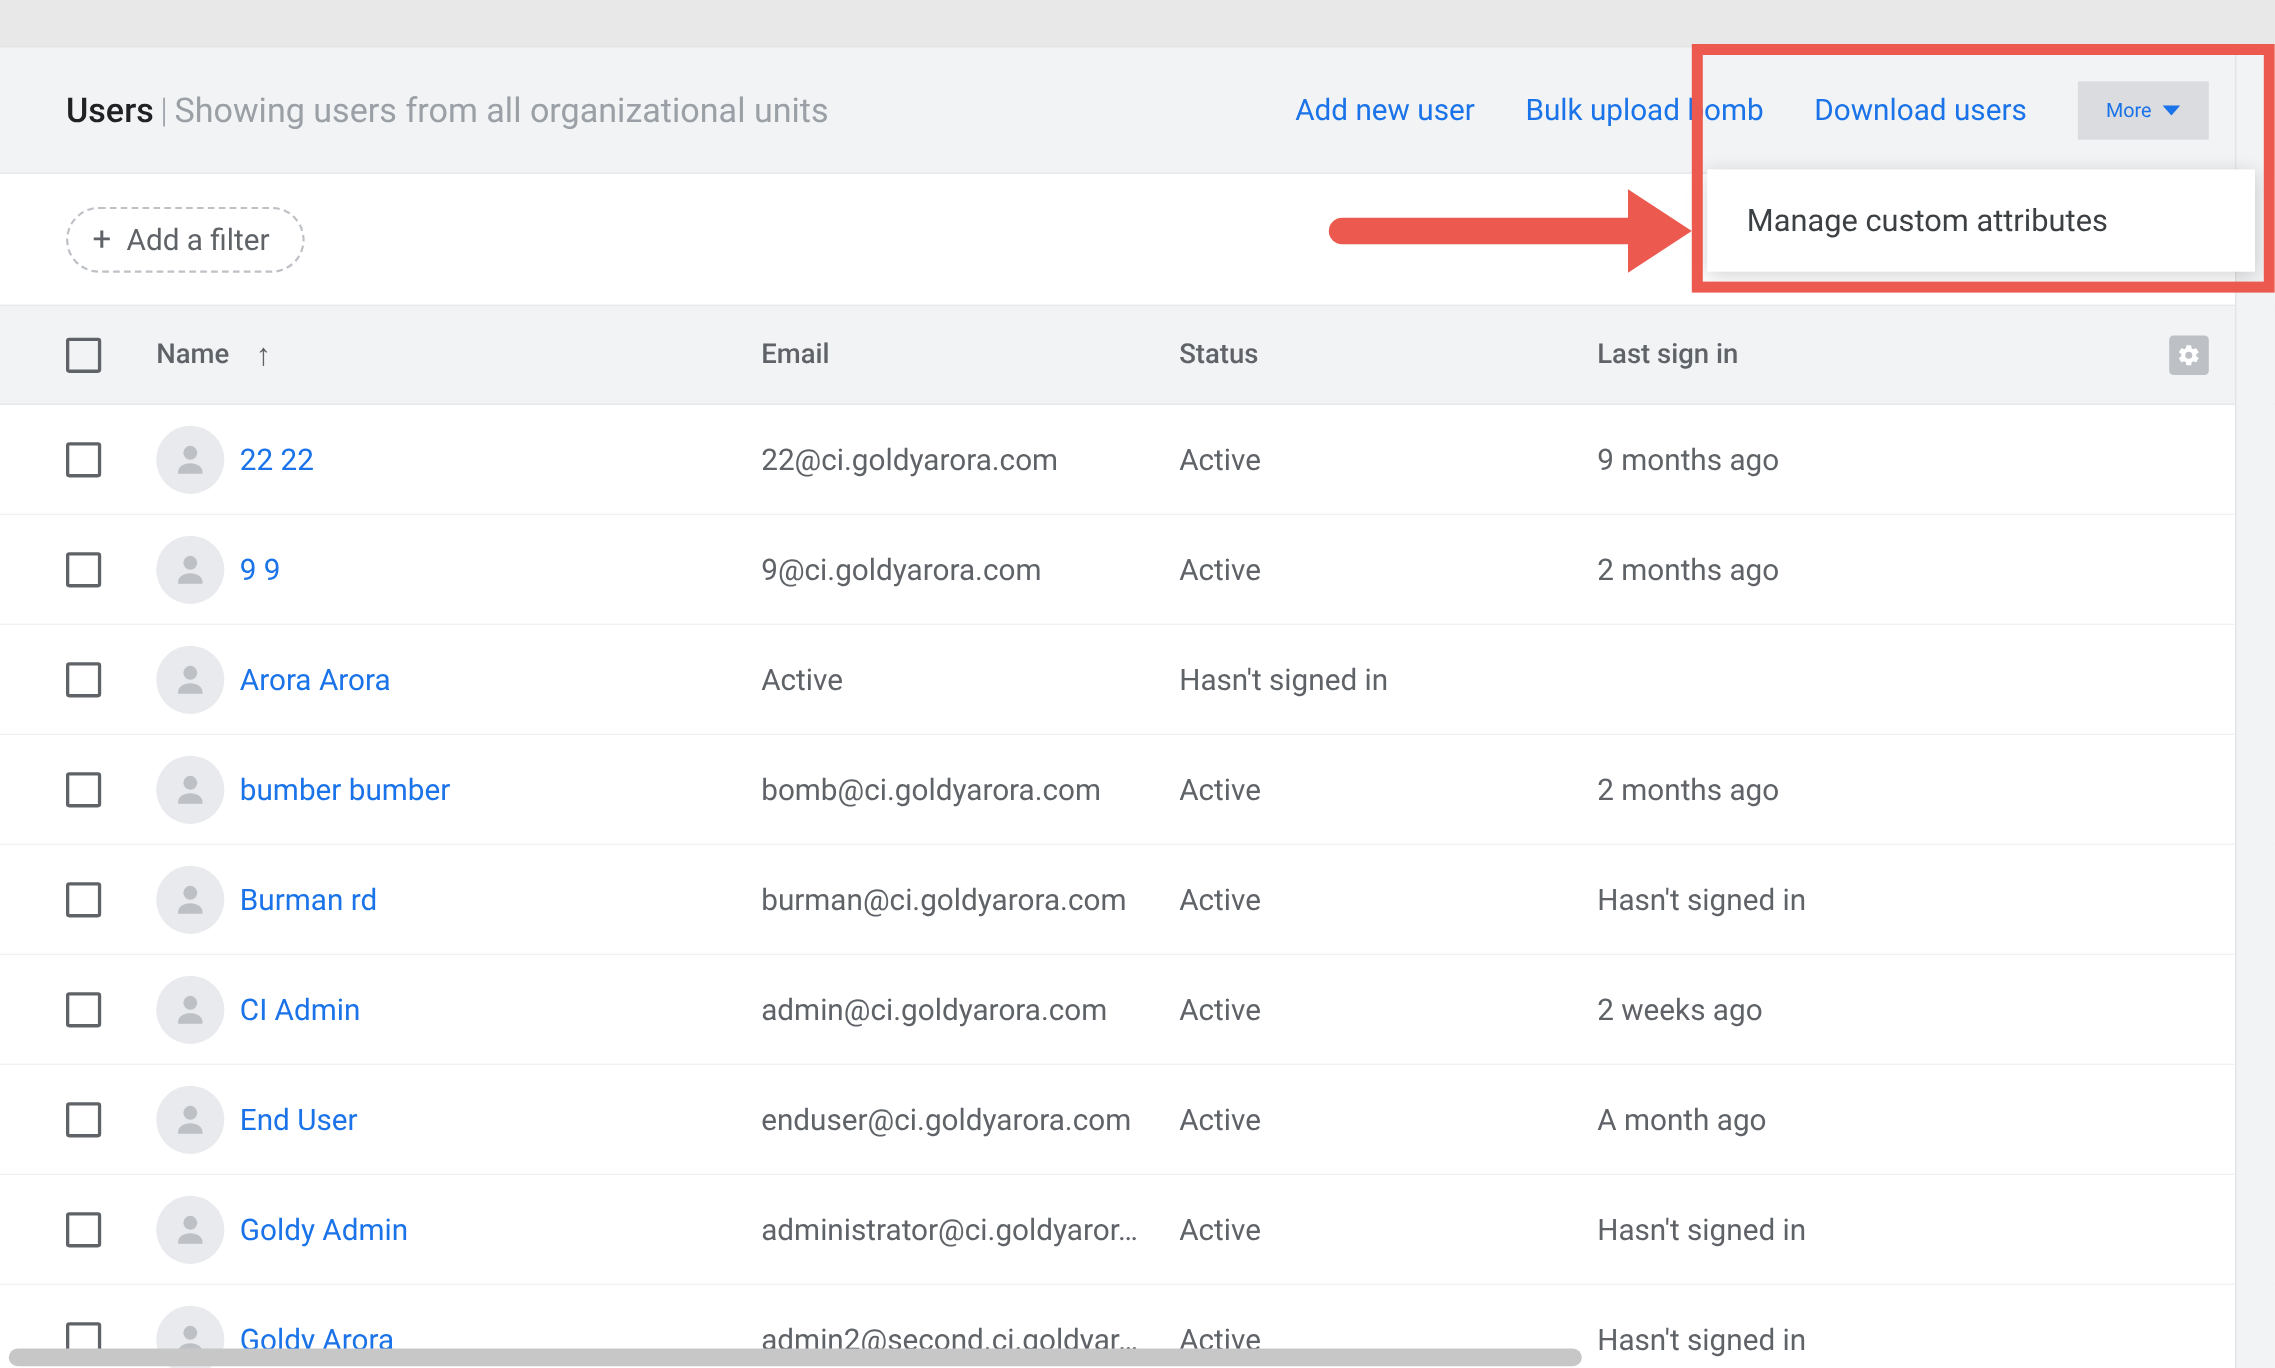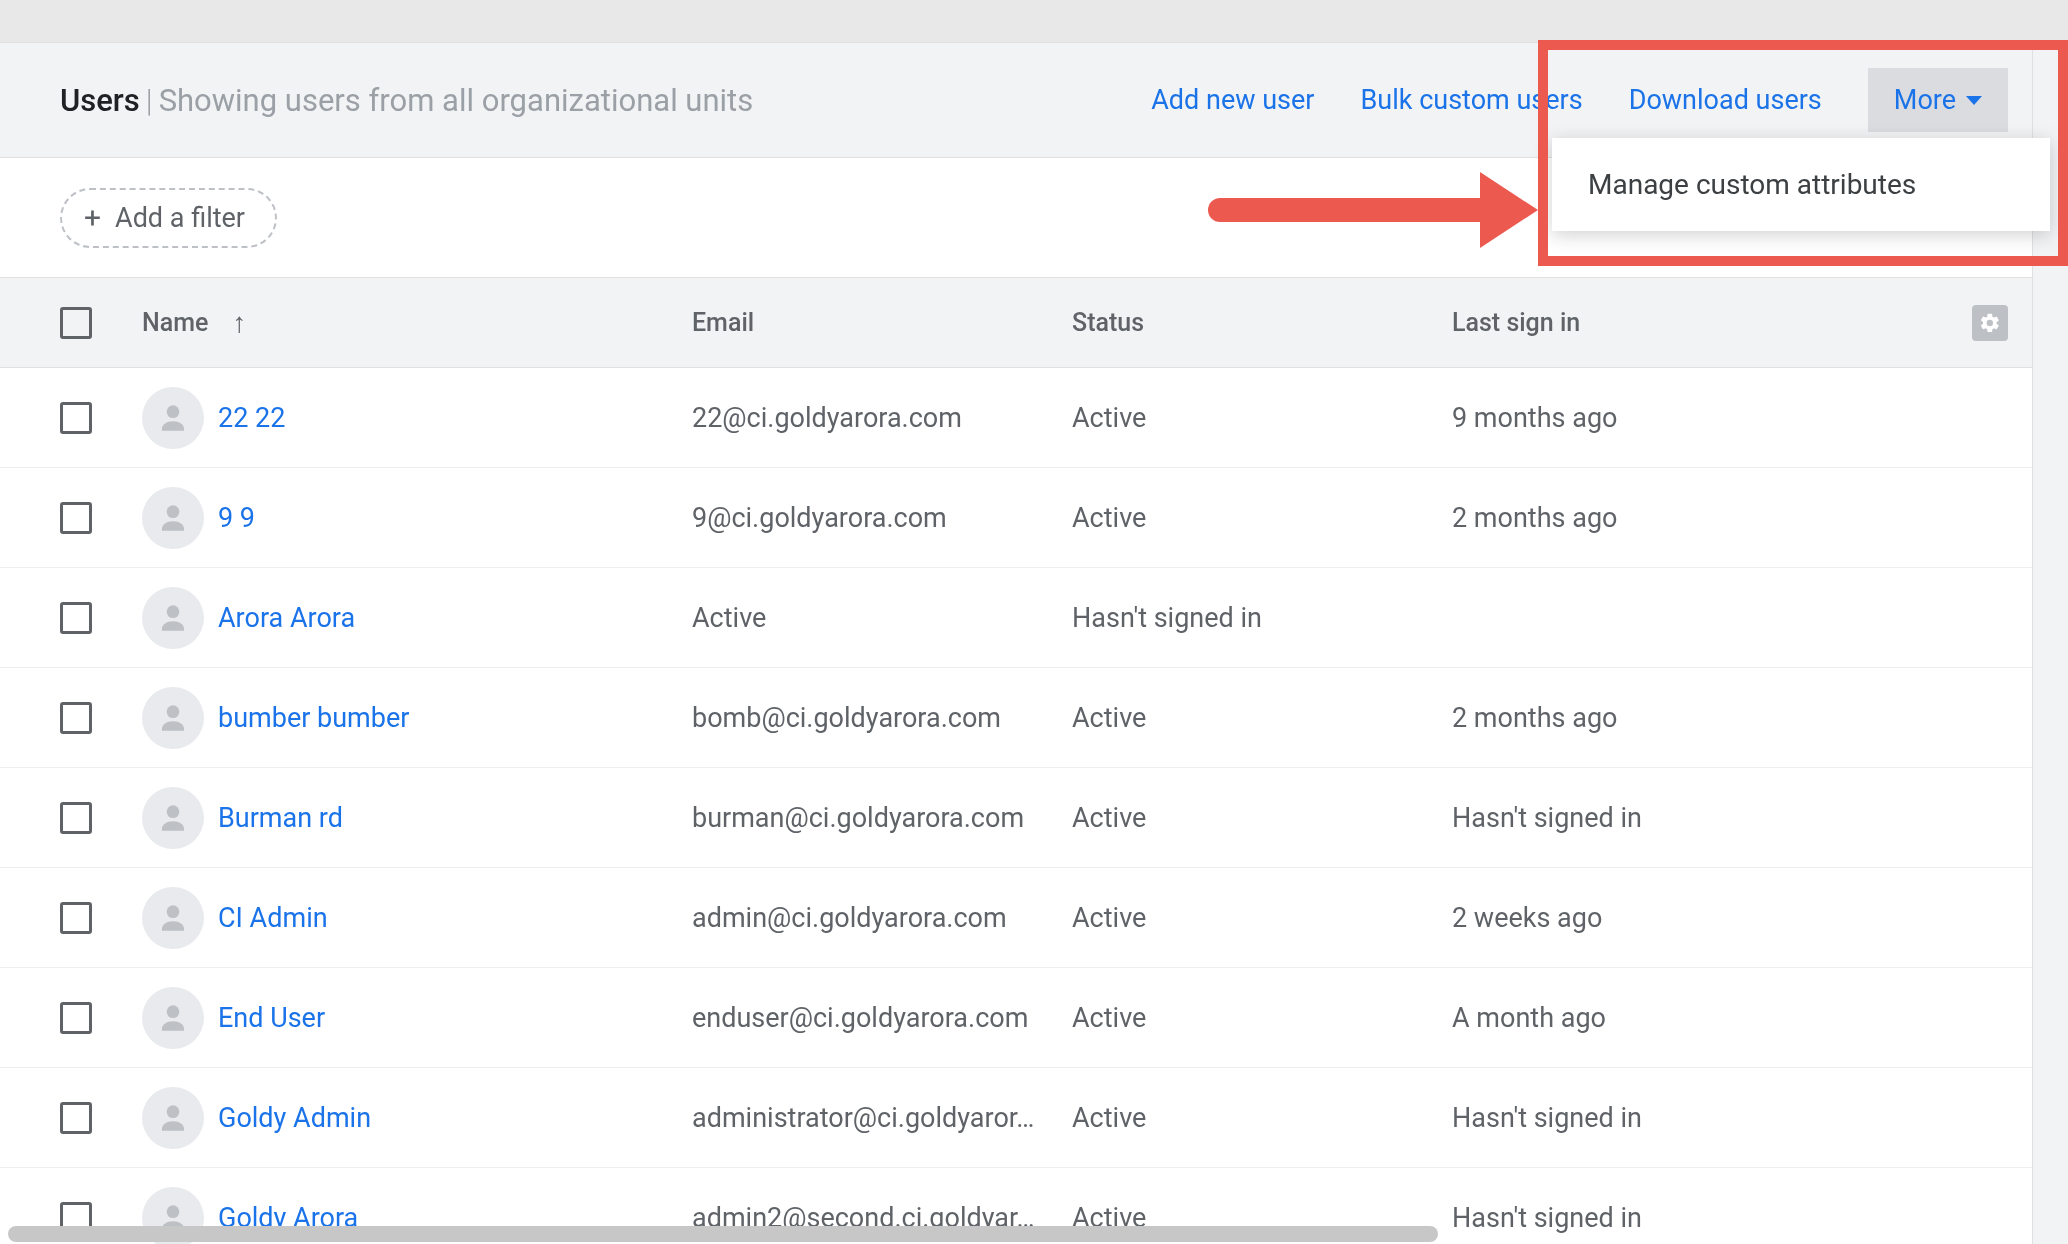--- a/index.html
+++ b/index.html
@@ -52,21 +52,21 @@
 }
 .action-link {
   color: #1a73e8;
   font-size: 27px;
   cursor: pointer;
   white-space: nowrap;
 }
 .more-btn {
   background: #dadce0;
   color: #1a73e8;
-  font-size: 27px;
+  font-size: 18px;
   padding: 16px 26px;
   display: flex;
   align-items: center;
   gap: 10px;
   cursor: pointer;
 }
 .more-caret {
   width: 0; height: 0;
   border-left: 8px solid transparent;
   border-right: 8px solid transparent;
@@ -164,21 +164,21 @@
   color: #5f6368;
 }
 .col-email.cell, .col-status.cell, .col-signin.cell {
   white-space: nowrap;
   overflow: hidden;
   text-overflow: ellipsis;
   padding-right: 20px;
 }
 .dropdown-panel {
   position: absolute;
-  top: 138px;
+  top: 154px;
   left: 1552px;
   width: 498px;
   background: #fff;
   box-shadow: 0 4px 18px rgba(0,0,0,0.18);
   z-index: 30;
 }
 .dropdown-item {
   padding: 30px 36px;
   font-size: 28px;
   color: #3c4043;
@@ -239,21 +239,21 @@
 <div class="top-spacer"></div>
 
 <div class="header-bar">
   <div class="header-title-wrap">
     <span class="header-title">Users</span>
     <span class="header-sep">|</span>
     <span class="header-sub">Showing users from all organizational units</span>
   </div>
   <div class="header-actions">
     <span class="action-link">Add new user</span>
-    <span class="action-link">Bulk custom users</span>
+    <span class="action-link">Bulk upload bomb</span>
     <span class="action-link">Download users</span>
     <div class="more-btn">
       <span>More</span>
       <span class="more-caret"></span>
     </div>
   </div>
 </div>
 
 <div class="filter-bar">
   <div class="add-filter-chip">

